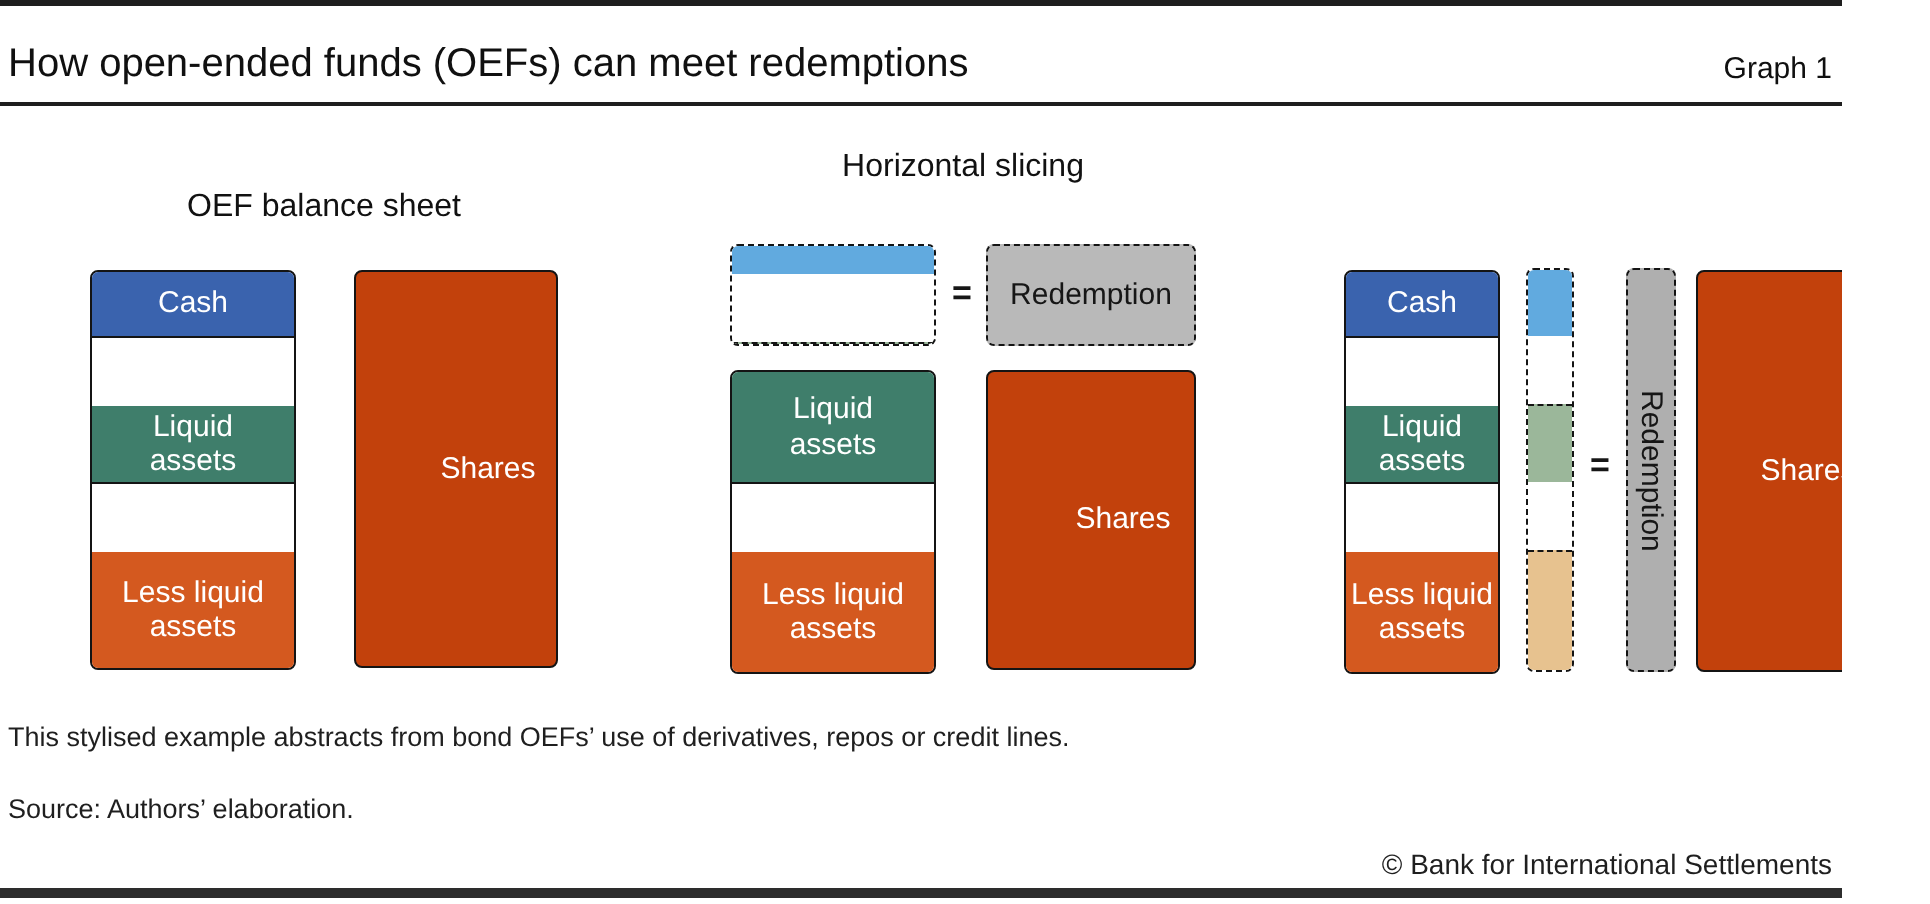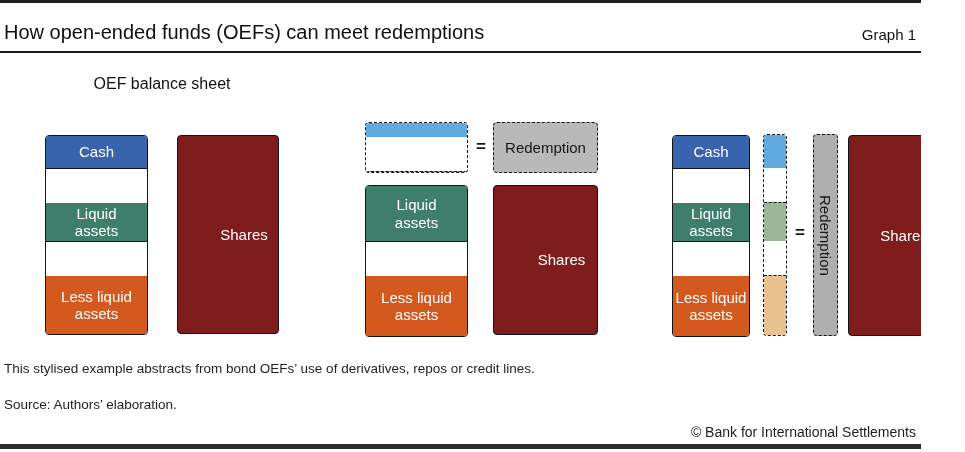--- a/index.html
+++ b/index.html
@@ -7,36 +7,36 @@
     position:relative;width:921px;height:452px;background:#ffffff;
     font-family:"Liberation Sans","DejaVu Sans",sans-serif;color:#1a1a1a;overflow:hidden;
   }
   .abs{position:absolute;}
   .rule-top{left:0;top:0;width:965px;height:3px;background:#1e1e1e;}
   .rule-title{left:0;top:51px;width:965px;height:2px;background:#1e1e1e;}
   .rule-bottom{left:0;top:444px;width:965px;height:5px;background:#2d2d2d;}
   .page-title{left:4px;top:21px;font-size:20px;color:#101010;white-space:nowrap;}
   .graph-label{right:5px;top:26px;font-size:15px;color:#101010;}
   .panel-title{top:75px;font-size:16px;color:#111;text-align:center;}
-  .pt1{left:45px;width:234px;}
+  .pt1{left:45px;width:234px;margin-top:20px;}
   .pt2{left:365px;width:233px;}
   .pt3{left:672px;width:256px;}
 
   .bar{box-sizing:border-box;border:1.5px solid #141414;border-radius:4px;overflow:hidden;
        display:flex;flex-direction:column;gap:34px;}
   .bar.dashed{border-style:dashed;}
   .seg{display:flex;align-items:center;justify-content:center;}
   .seg-label{color:#fff;font-size:15px;line-height:1.15;text-align:center;max-width:86px;}
   .sep-solid{border-bottom:1.5px solid #141414;}
   .sep-dash{border-top:1.5px dashed #141414;}
 
   .cash{background:#3A63AE;}
   .liquid{background:#3F7E6B;flex:1;}
   .lessliquid{background:#D4591F;}
-  .sharesbox{background:#7f1d1d;display:flex;align-items:center;justify-content:center;
+  .sharesbox{background:#c2410c;display:flex;align-items:center;justify-content:center;
              box-sizing:border-box;border:1.5px solid #141414;border-radius:4px;padding-left:32px;}
   .lblue{background:#61AADF;}
   .lgreen{background:#9BB79A;flex:1;}
   .ltan{background:#E7C28F;}
 
   .redemption-h{background:#B9B9B9;display:flex;align-items:center;justify-content:center;
                 box-sizing:border-box;border:1.5px dashed #141414;border-radius:4px;
                 font-size:15px;color:#161616;}
   .redemption-v{background:#AFAFAF;display:flex;align-items:center;justify-content:center;
                 box-sizing:border-box;border:1.5px dashed #141414;border-radius:4px;}
@@ -77,20 +77,21 @@
 <body>
 
 <div id="canvas">
 
   <div class="abs rule-top"></div>
   <div class="abs page-title">How open-ended funds (OEFs) can meet redemptions</div>
   <div class="abs graph-label">Graph 1</div>
   <div class="abs rule-title"></div>
 
   <div class="abs panel-title pt1">OEF balance sheet</div>
+  <div class="abs panel-title pt2">Horizontal slicing</div>
 
   <div id="p1-stack" class="abs bar">
     <div id="p1-cash" class="seg cash sep-solid">
       <span class="seg-label">Cash</span>
     </div>
     <div class="seg liquid sep-solid">
       <span class="seg-label">Liquid assets</span>
     </div>
     <div id="p1-less" class="seg lessliquid">
       <span class="seg-label">Less liquid assets</span>

